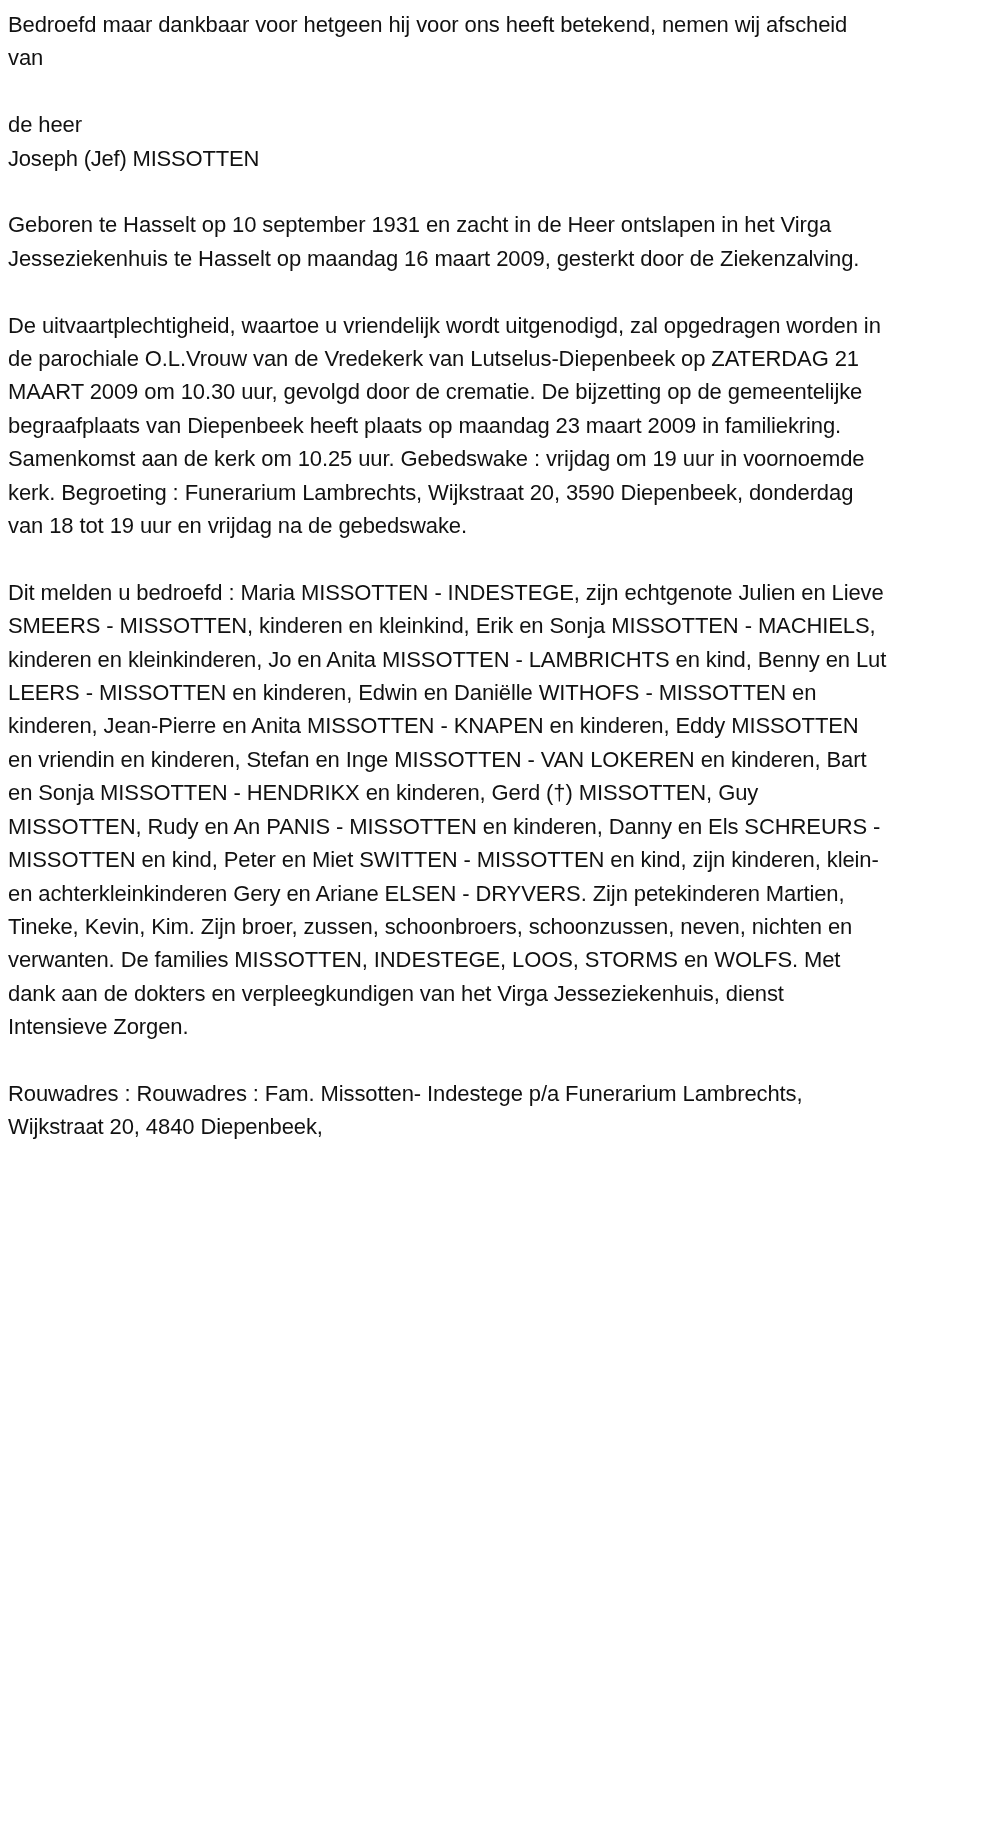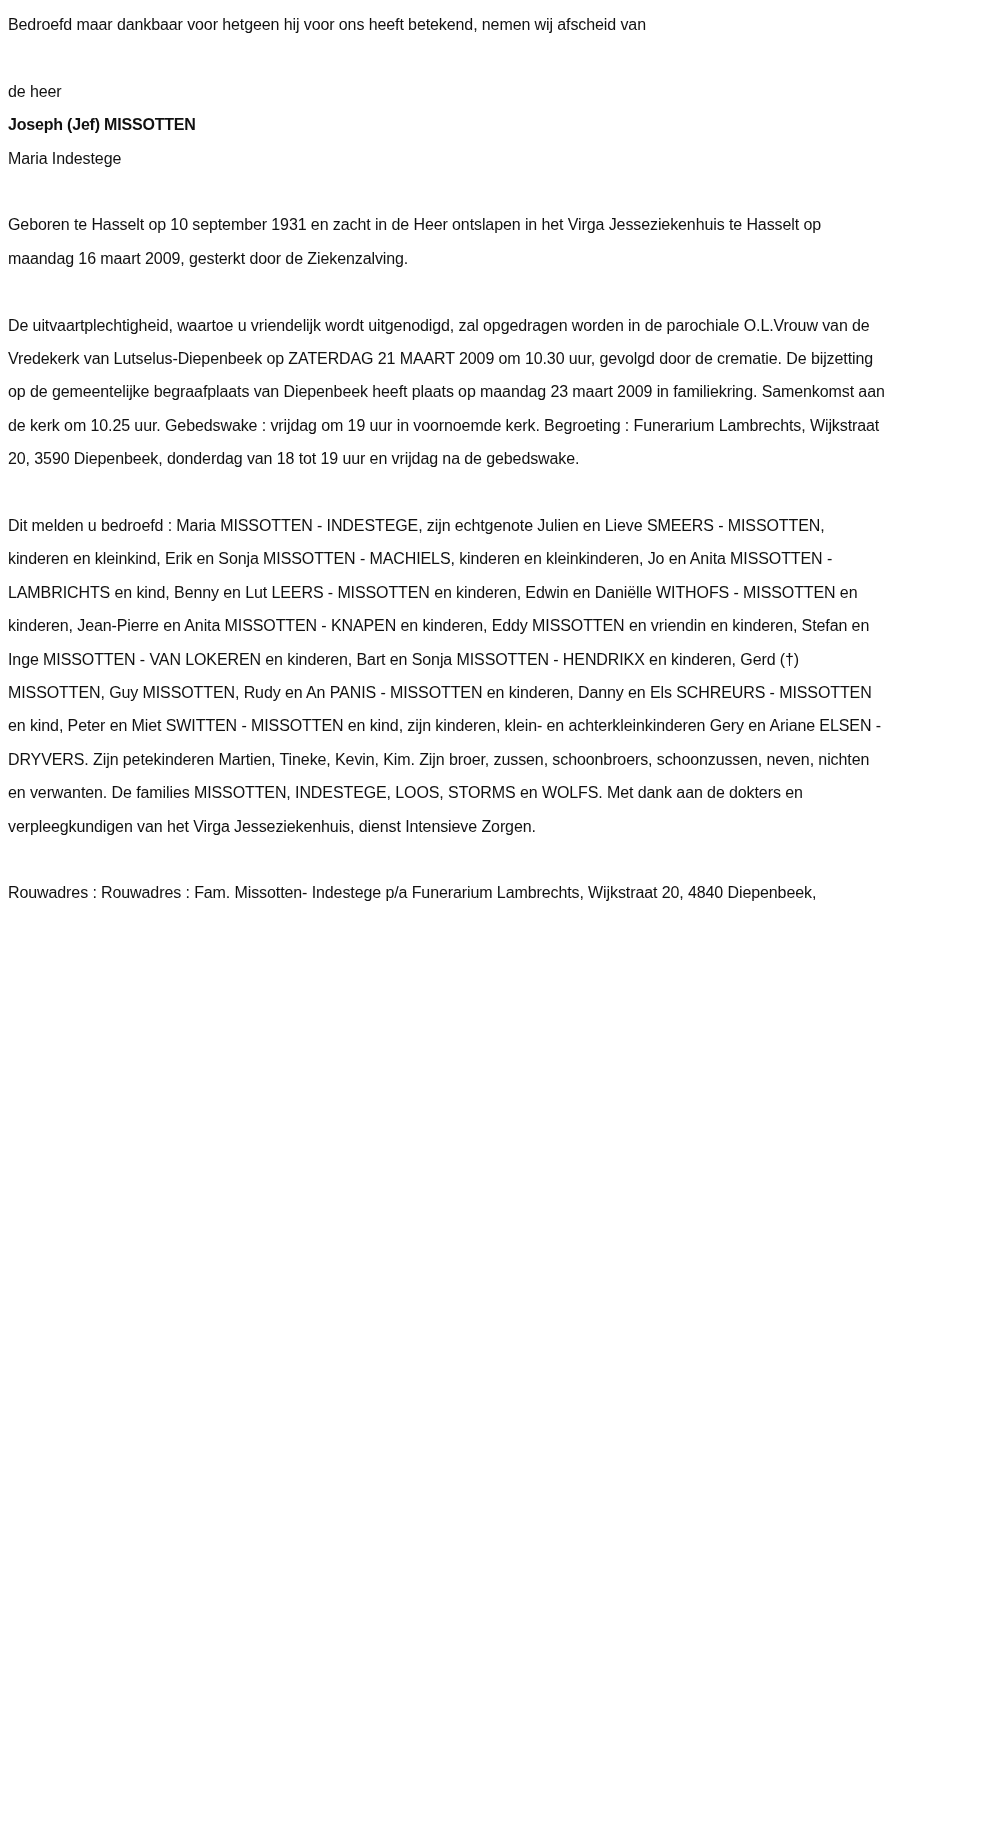--- a/index.html
+++ b/index.html
@@ -15,59 +15,58 @@
     color: #000000;
     -webkit-font-smoothing: antialiased;
   }
   .page {
     box-sizing: border-box;
     width: 1000px;
     padding: 8px 0 0 8px;
   }
   .notice {
     width: 880px;
-    font-size: 16px;
+    font-size: 22px;
     line-height: 33.4px;
     font-stretch: condensed;
     letter-spacing: -0.1px;
     color: #111111;
   }
   .para {
     margin: 0;
     padding: 0;
     white-space: normal;
   }
   .para + .para {
     margin-top: 0;
   }
   .spacer {
     display: block;
     height: 33.4px;
   }
   .name-line {
-    font-weight: bold;
+    font-weight: normal;
     letter-spacing: -0.2px;
   }
 </style>
 </head>
 <body>
 
 <div class="page">
   <div class="notice">
 
     <p class="para">Bedroefd maar dankbaar voor hetgeen hij voor ons heeft betekend, nemen wij afscheid van</p>
 
     <span class="spacer"></span>
 
     <p class="para">de heer</p>
 
     <p class="para name-line">Joseph (Jef) MISSOTTEN</p>
 
 
-    <p class="para">Maria Indestege</p>
 
     <span class="spacer"></span>
 
     <p class="para">Geboren te Hasselt op 10 september 1931 en zacht in de Heer ontslapen in het Virga Jesseziekenhuis te Hasselt op maandag 16 maart 2009, gesterkt door de Ziekenzalving.</p>
 
     <span class="spacer"></span>
 
     <p class="para">De uitvaartplechtigheid, waartoe u vriendelijk wordt uitgenodigd, zal opgedragen worden in de parochiale O.L.Vrouw van de Vredekerk van Lutselus-Diepenbeek op ZATERDAG 21 MAART 2009 om 10.30 uur, gevolgd door de crematie. De bijzetting op de gemeentelijke begraafplaats van Diepenbeek heeft plaats op maandag 23 maart 2009 in familiekring. Samenkomst aan de kerk om 10.25 uur. Gebedswake : vrijdag om 19 uur in voornoemde kerk. Begroeting : Funerarium Lambrechts, Wijkstraat 20, 3590 Diepenbeek, donderdag van 18 tot 19 uur en vrijdag na de gebedswake.</p>
 
     <span class="spacer"></span>

